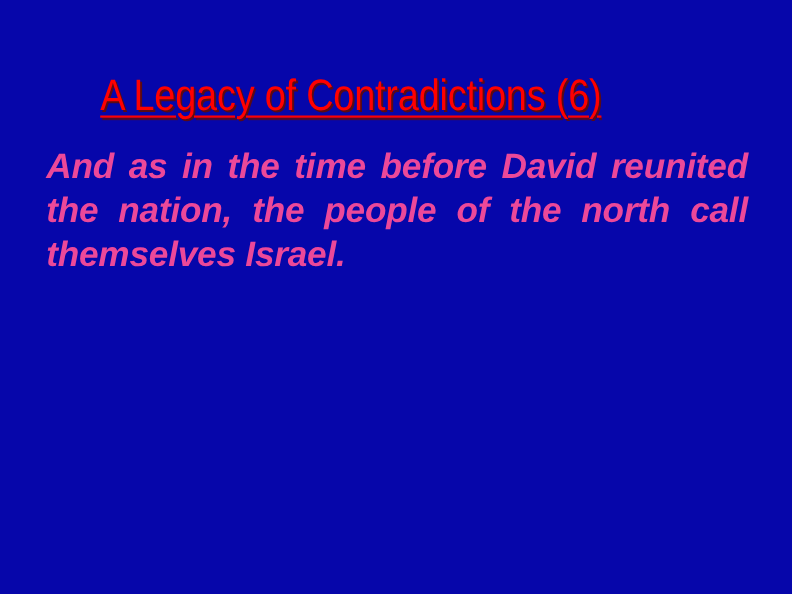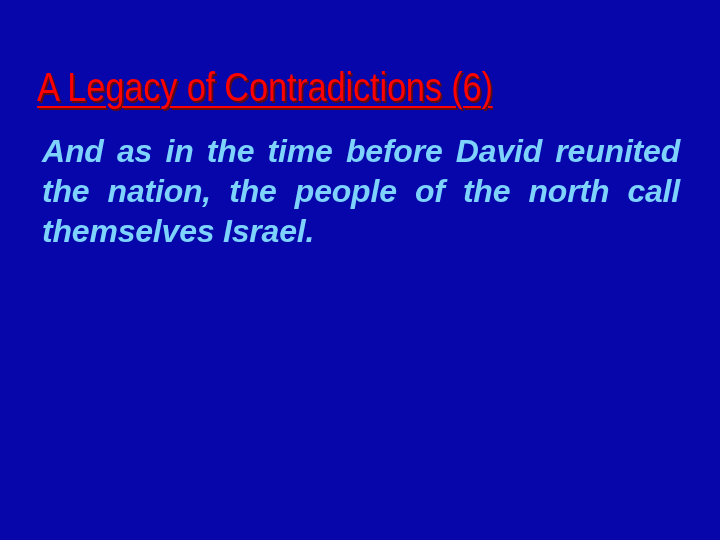--- a/index.html
+++ b/index.html
@@ -20,21 +20,21 @@
     background: #0606aa;
     box-sizing: border-box;
   }
 
   
   .title-block {
     position: absolute;
     left: 0;
     top: 38px;
     width: 584px;
-    text-align: left;
+    text-align: right;
   }
   .slide-title {
     display: inline-block;
     font-family: "Liberation Sans Narrow", "Liberation Sans", "DejaVu Sans", sans-serif;
     font-size: 40px;
     line-height: 44px;
     font-weight: 400;
     font-style: normal;
     color: #ff0000;
     letter-spacing: -0.2px;
@@ -50,21 +50,21 @@
 
   
   .body-block {
     position: absolute;
     left: 42px;
     top: 131px;
     width: 638px;
   }
   .para {
     margin: 0;
-    color: #7dd3fc;
+    color: #ec4899;
     font-family: "Liberation Sans Narrow", "Liberation Sans", "DejaVu Sans", sans-serif;
     font-size: 32px;
     line-height: 40px;
     font-weight: 700;
     font-style: italic;
     text-align: justify;
     text-justify: inter-word;
     letter-spacing: -0.2px;
     -webkit-hyphens: none;
     hyphens: none;

